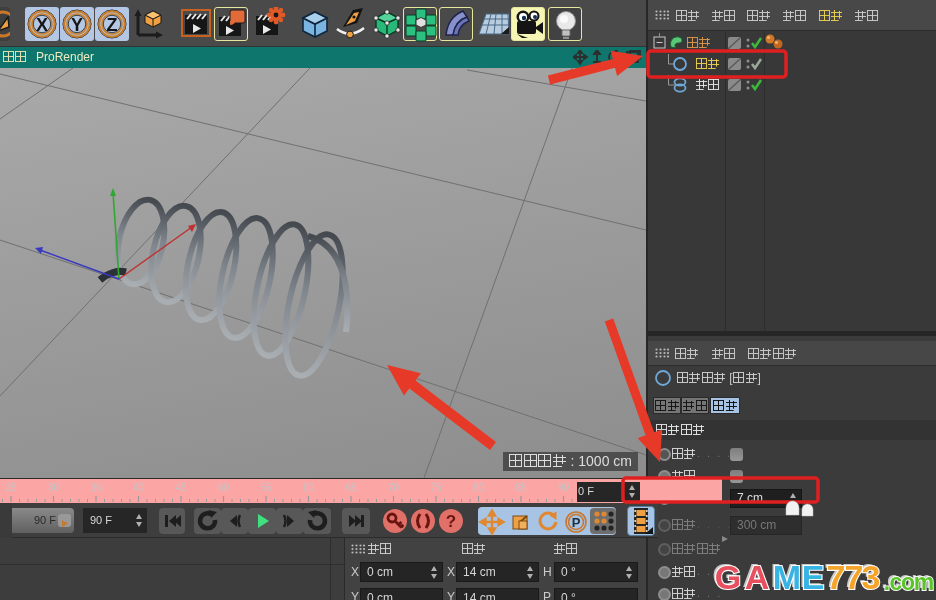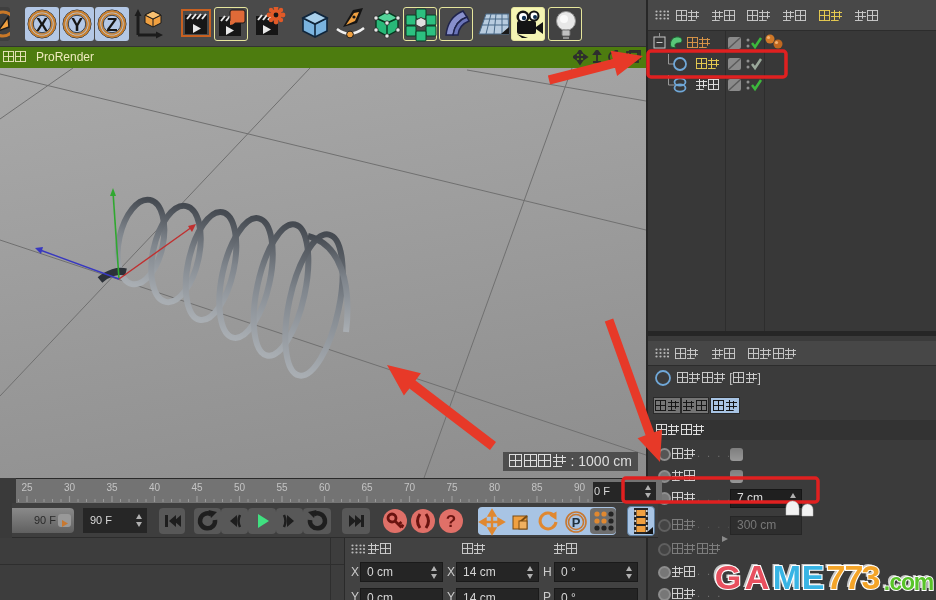--- a/index.html
+++ b/index.html
@@ -27,21 +27,21 @@
 background-repeat:no-repeat;}
 
 
 #toolbar{left:0;top:0;width:936px;height:47px;background:#4a4a4a;border-bottom:1px solid #333;}
 .tb{position:absolute;top:7px;width:34px;height:34px;border-radius:3px;}
 .tb.blue{background:#b4c8e6;}
 .tb.yb{border:1px solid #e6e69c;}
 .tb.yellow{background:#f5f5b4;border:1px solid #e6e69c;}
 
 
-#vpmenu{left:0;top:47px;width:646px;height:21px;background:#4d7c0f;color:#eeeacc;font-size:11px;line-height:21px;}
+#vpmenu{left:0;top:47px;width:646px;height:21px;background:#0f766e;color:#eeeacc;font-size:11px;line-height:21px;}
 
 
 #viewport{left:0;top:68px;width:646px;height:410px;background:linear-gradient(170deg,#a9a9a9,#8d8d8d);}
 #hint{right:8px;bottom:7px;background:#4e4e4e;color:#dedede;font-size:14px;padding:1px 6px 2px 6px;}
 
 
 #rpanel{left:646px;top:0;width:290px;height:600px;background:#383838;border-left:2px solid #272727;}
 #ommenu{left:0;top:0;width:290px;height:31px;background:#484848;color:#c8c8c8;font-size:12px;border-bottom:1px solid #2c2c2c;}
 .mitem{position:absolute;top:9px;}
 #omtree{left:0;top:31px;width:290px;height:300px;background:#383838;}
@@ -55,21 +55,21 @@
 .radio.dim{border-color:#5f5f5f;background:#444;}
 .rlabel{position:absolute;left:23px;top:3px;}
 .dots{position:absolute;left:49px;top:3px;color:#6e6e6e;letter-spacing:2px;font-size:11px;width:32px;overflow:hidden;white-space:nowrap;}
 .chk{position:absolute;left:82px;top:4px;width:13px;height:13px;border-radius:3px;background:linear-gradient(180deg,#7e7e7e,#989898);}
 .inp{position:absolute;left:82px;top:1px;width:72px;height:19px;background:#1f1f1f;border:1px solid #161616;color:#dedede;font-size:12px;line-height:17px;padding-left:6px;}
 .spin{position:absolute;right:3px;top:3px;width:9px;height:13px;}
 .spin:before{content:"";position:absolute;left:1px;top:0;border:3.5px solid transparent;border-bottom:5px solid #b0b0b0;border-top:none;}
 .spin:after{content:"";position:absolute;left:1px;bottom:0;border:3.5px solid transparent;border-top:5px solid #b0b0b0;border-bottom:none;}
 
 
-#ruler{left:0;top:478px;width:646px;height:25px;background:#737373;border-top:1px solid #2a2a2a;margin-left:16px;}
+#ruler{left:0;top:478px;width:722px;height:25px;background:#fca5a5;border-top:1px solid #2a2a2a;}
 #fbox{position:absolute;left:577px;top:3px;width:63px;height:20px;background:#262626;color:#d8d8d8;font-size:11px;line-height:19px;padding-left:1px;}
 
 #transport{left:0;top:503px;width:646px;height:35px;background:#3e3e3e;border-bottom:1px solid #2c2c2c;margin-left:12px;}
 .pbtn{position:absolute;top:5px;height:26px;background:#585858;border-radius:4px;}
 
 #bleft{left:0;top:538px;width:344px;height:62px;background:#3d3d3d;}
 
 #coord{left:344px;top:538px;width:302px;height:62px;background:#424242;border-left:1px solid #2a2a2a;color:#cccccc;font-size:12px;}
 .cinp{position:absolute;height:20px;background:#252525;border:1px solid #1a1a1a;color:#d6d6d6;font-size:12px;line-height:18px;padding-left:6px;}
 

